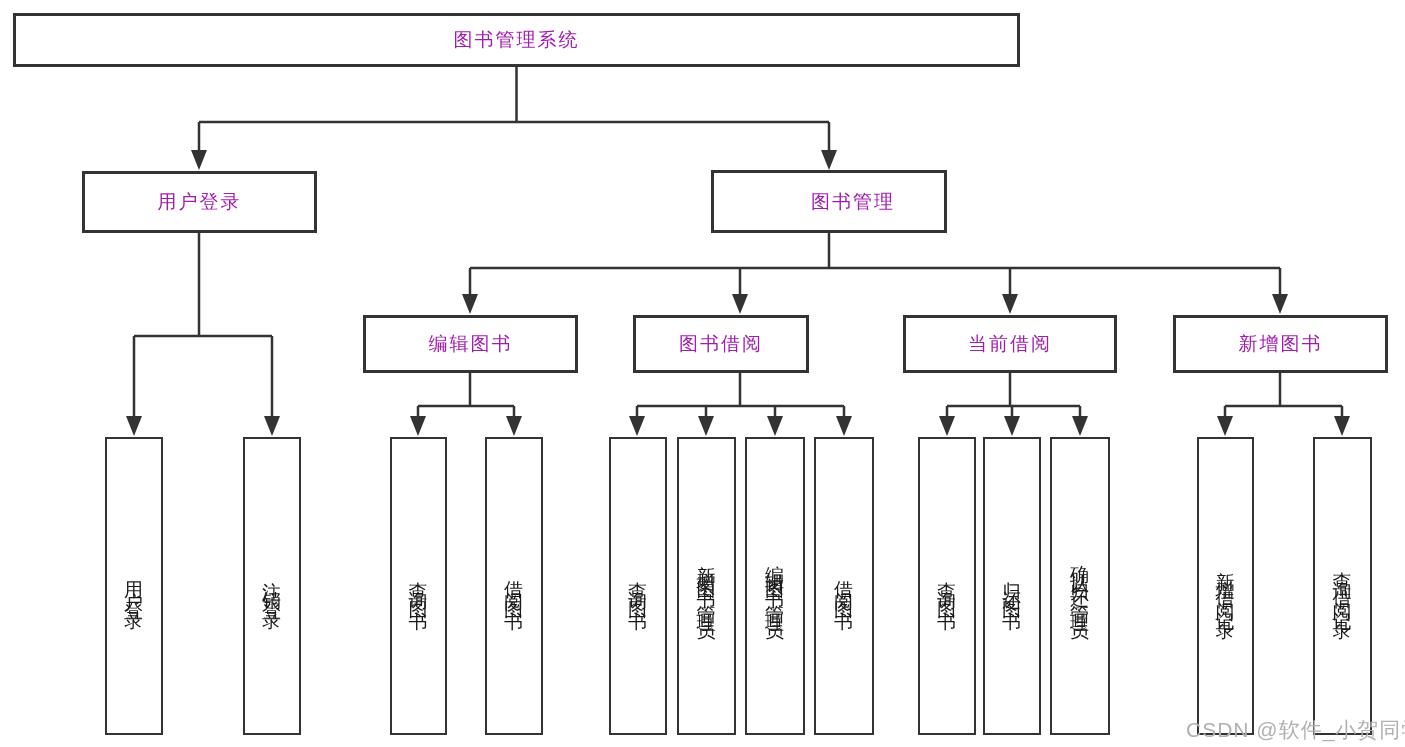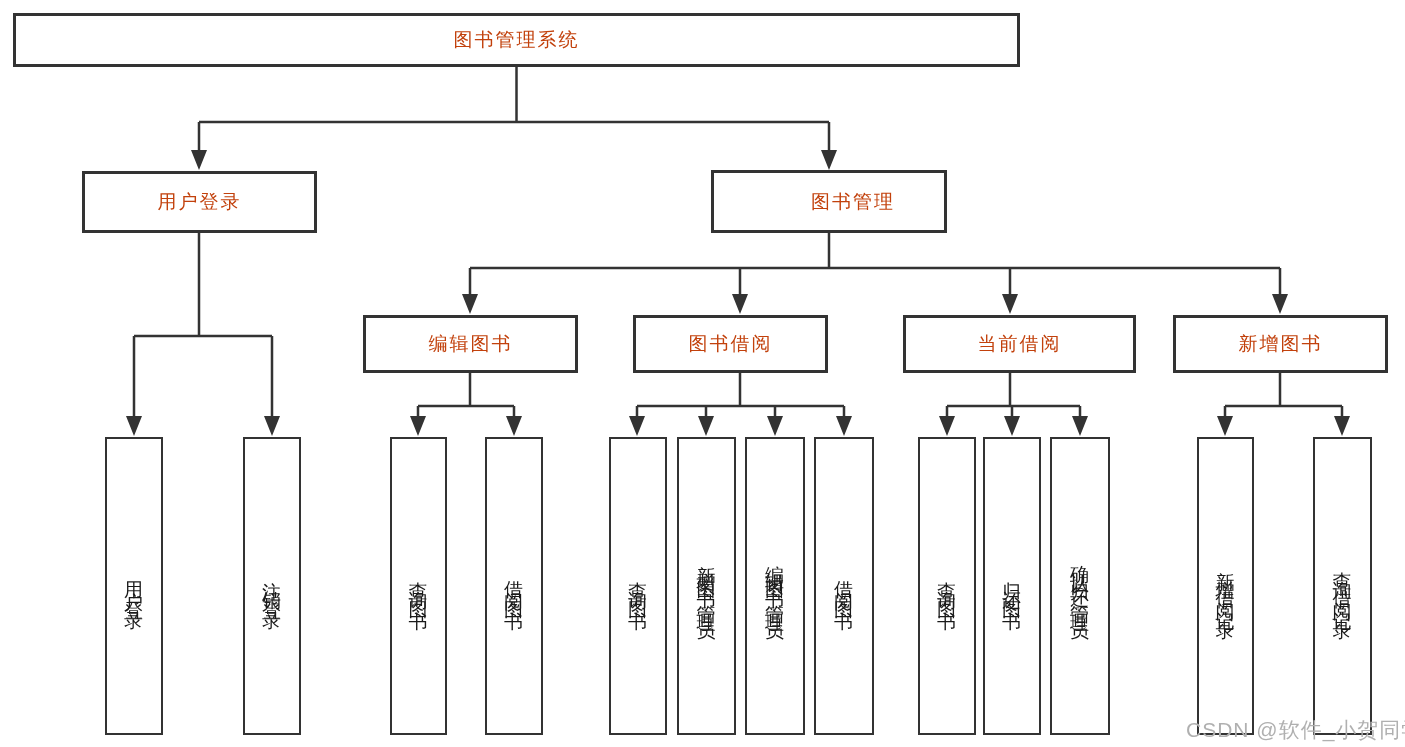--- a/index.html
+++ b/index.html
@@ -22,21 +22,21 @@
     height: 747px;
   }
   .node {
     position: absolute;
     box-sizing: border-box;
     border: 3px solid #333333;
     background: #ffffff;
     display: flex;
     align-items: center;
     justify-content: center;
-    color: #c2410c;
+    color: #a21caf;
     font-size: 19px;
     letter-spacing: 2px;
     white-space: nowrap;
   }
   .vnode {
     position: absolute;
     box-sizing: border-box;
     border: 2.5px solid #333333;
     background: #ffffff;
     display: flex;
@@ -104,22 +104,22 @@
          M1217 416 L1233 416 L1225 436 Z
          M1334 416 L1350 416 L1342 436 Z" fill="#333333" stroke="none"></path>
   </svg>
 
   <div class="node" style="left:13px; top:13px; width:1007px; height:54px;">图书管理系统</div>
 
   <div class="node" style="left:82px; top:171px; width:235px; height:62px;">用户登录</div>
   <div class="node" style="left:711px; top:170px; width:236px; height:63px;padding-left:48px;">图书管理</div>
 
   <div class="node" style="left:363px; top:315px; width:215px; height:58px;">编辑图书</div>
-  <div class="node" style="left:633px; top:315px; width:195px; height:58px;">图书借阅</div>
-  <div class="node" style="left:903px; top:315px; width:233px; height:58px;">当前借阅</div>
+  <div class="node" style="left:633px; top:315px; width:176px; height:58px;">图书借阅</div>
+  <div class="node" style="left:903px; top:315px; width:214px; height:58px;">当前借阅</div>
   <div class="node" style="left:1173px; top:315px; width:215px; height:58px;">新增图书</div>
 
   <div class="vnode" style="left:105px; top:437px; width:58px; height:298px;">
     <span class="vtext">用户登录</span>
   </div>
   <div class="vnode" style="left:243px; top:437px; width:58px; height:298px;">
     <span class="vtext">注销登录</span>
   </div>
 
   <div class="vnode" style="left:390px; top:437px; width:57px; height:298px;">

